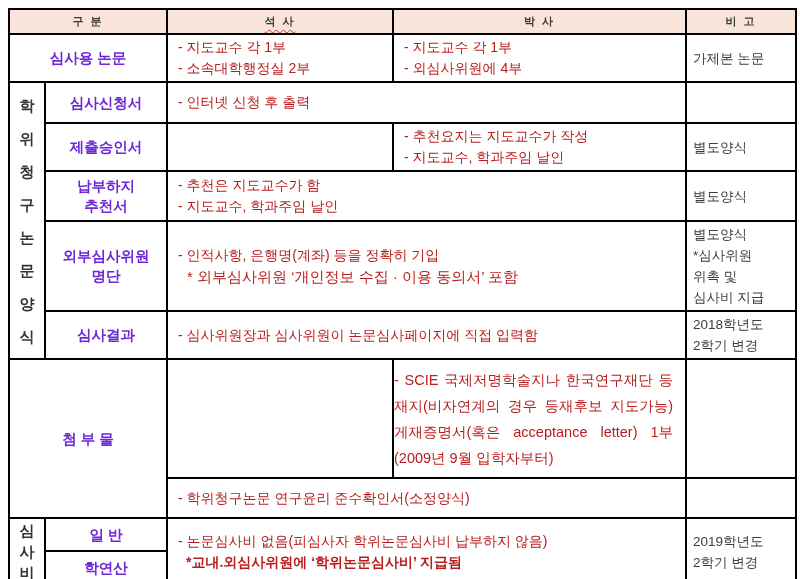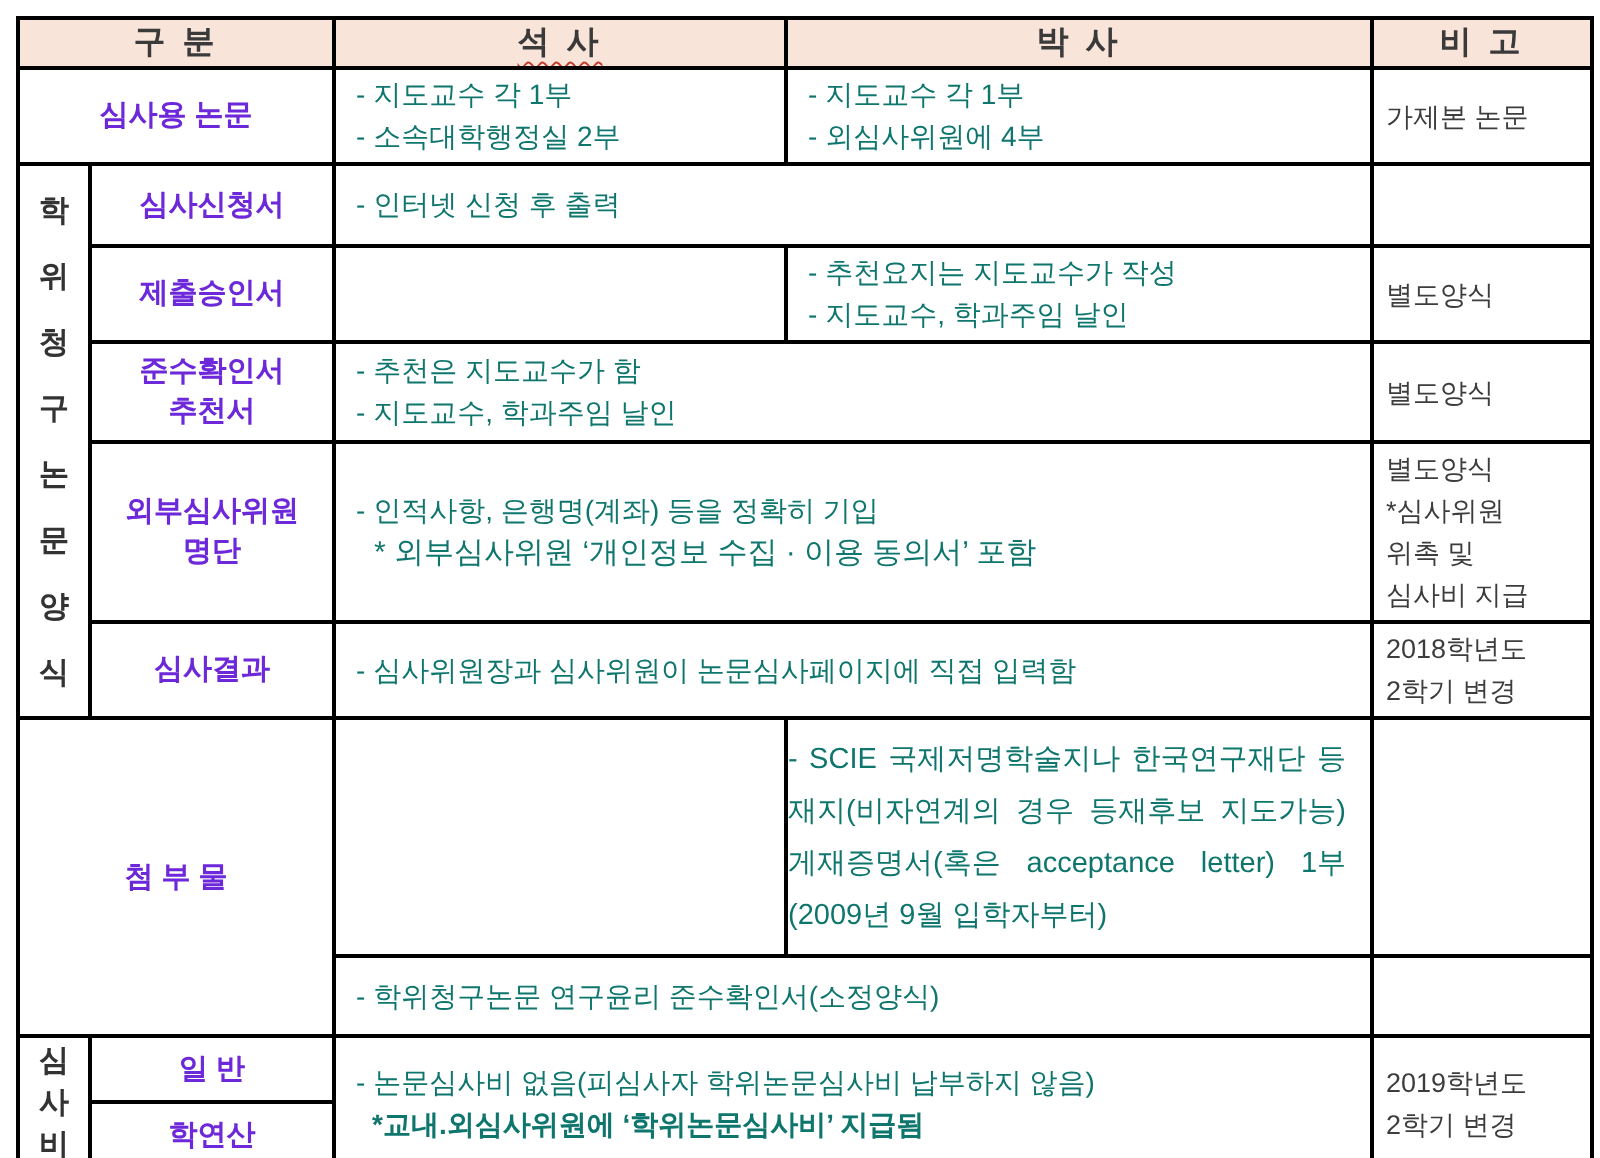--- a/index.html
+++ b/index.html
@@ -18,21 +18,21 @@
     border:2px solid #000000;
     padding:0;
     vertical-align:middle;
     overflow:hidden;
   }
   
   .hdr{
     background:#f9e4da;
     text-align:center;
     font-weight:bold;
-    font-size:16px;
+    font-size:11px;
     letter-spacing:2px;
     color:#3a3a3a;
   }
   .wavy{
     text-decoration-line:underline;
     text-decoration-style:wavy;
     text-decoration-color:#c23a2b;
     text-decoration-thickness:1px;
     text-underline-offset:4px;
   }
@@ -53,21 +53,21 @@
     color:#333333;
     white-space:pre-line;
   }
   .vl-tall{line-height:33px;}
   .vl-short{line-height:21px;}
   
   .content{
     font-size:14px;
     line-height:21px;
     padding:2px 8px 2px 10px;
-    color:#0f766e;
+    color:#b91c1c;
   }
   .content .sub{
     font-size:15px;
     padding-left:9px;
   }
   .content .sub2{
     padding-left:8px;
     font-weight:bold;
   }
   .justify{
@@ -138,21 +138,21 @@
       <td class="label">제출승인서</td>
       <td class="content"></td>
       <td class="content">
         <div>- 추천요지는 지도교수가 작성</div>
         <div>- 지도교수, 학과주임 날인</div>
       </td>
       <td class="note">별도양식</td>
     </tr>
 
     <tr style="height:50px">
-      <td class="label">준수확인서
+      <td class="label">납부하지
 추천서</td>
       <td colspan="2" class="content">
         <div>- 추천은 지도교수가 함</div>
         <div>- 지도교수, 학과주임 날인</div>
       </td>
       <td class="note">별도양식</td>
     </tr>
 
     <tr style="height:88px">
       <td class="label">외부심사위원

